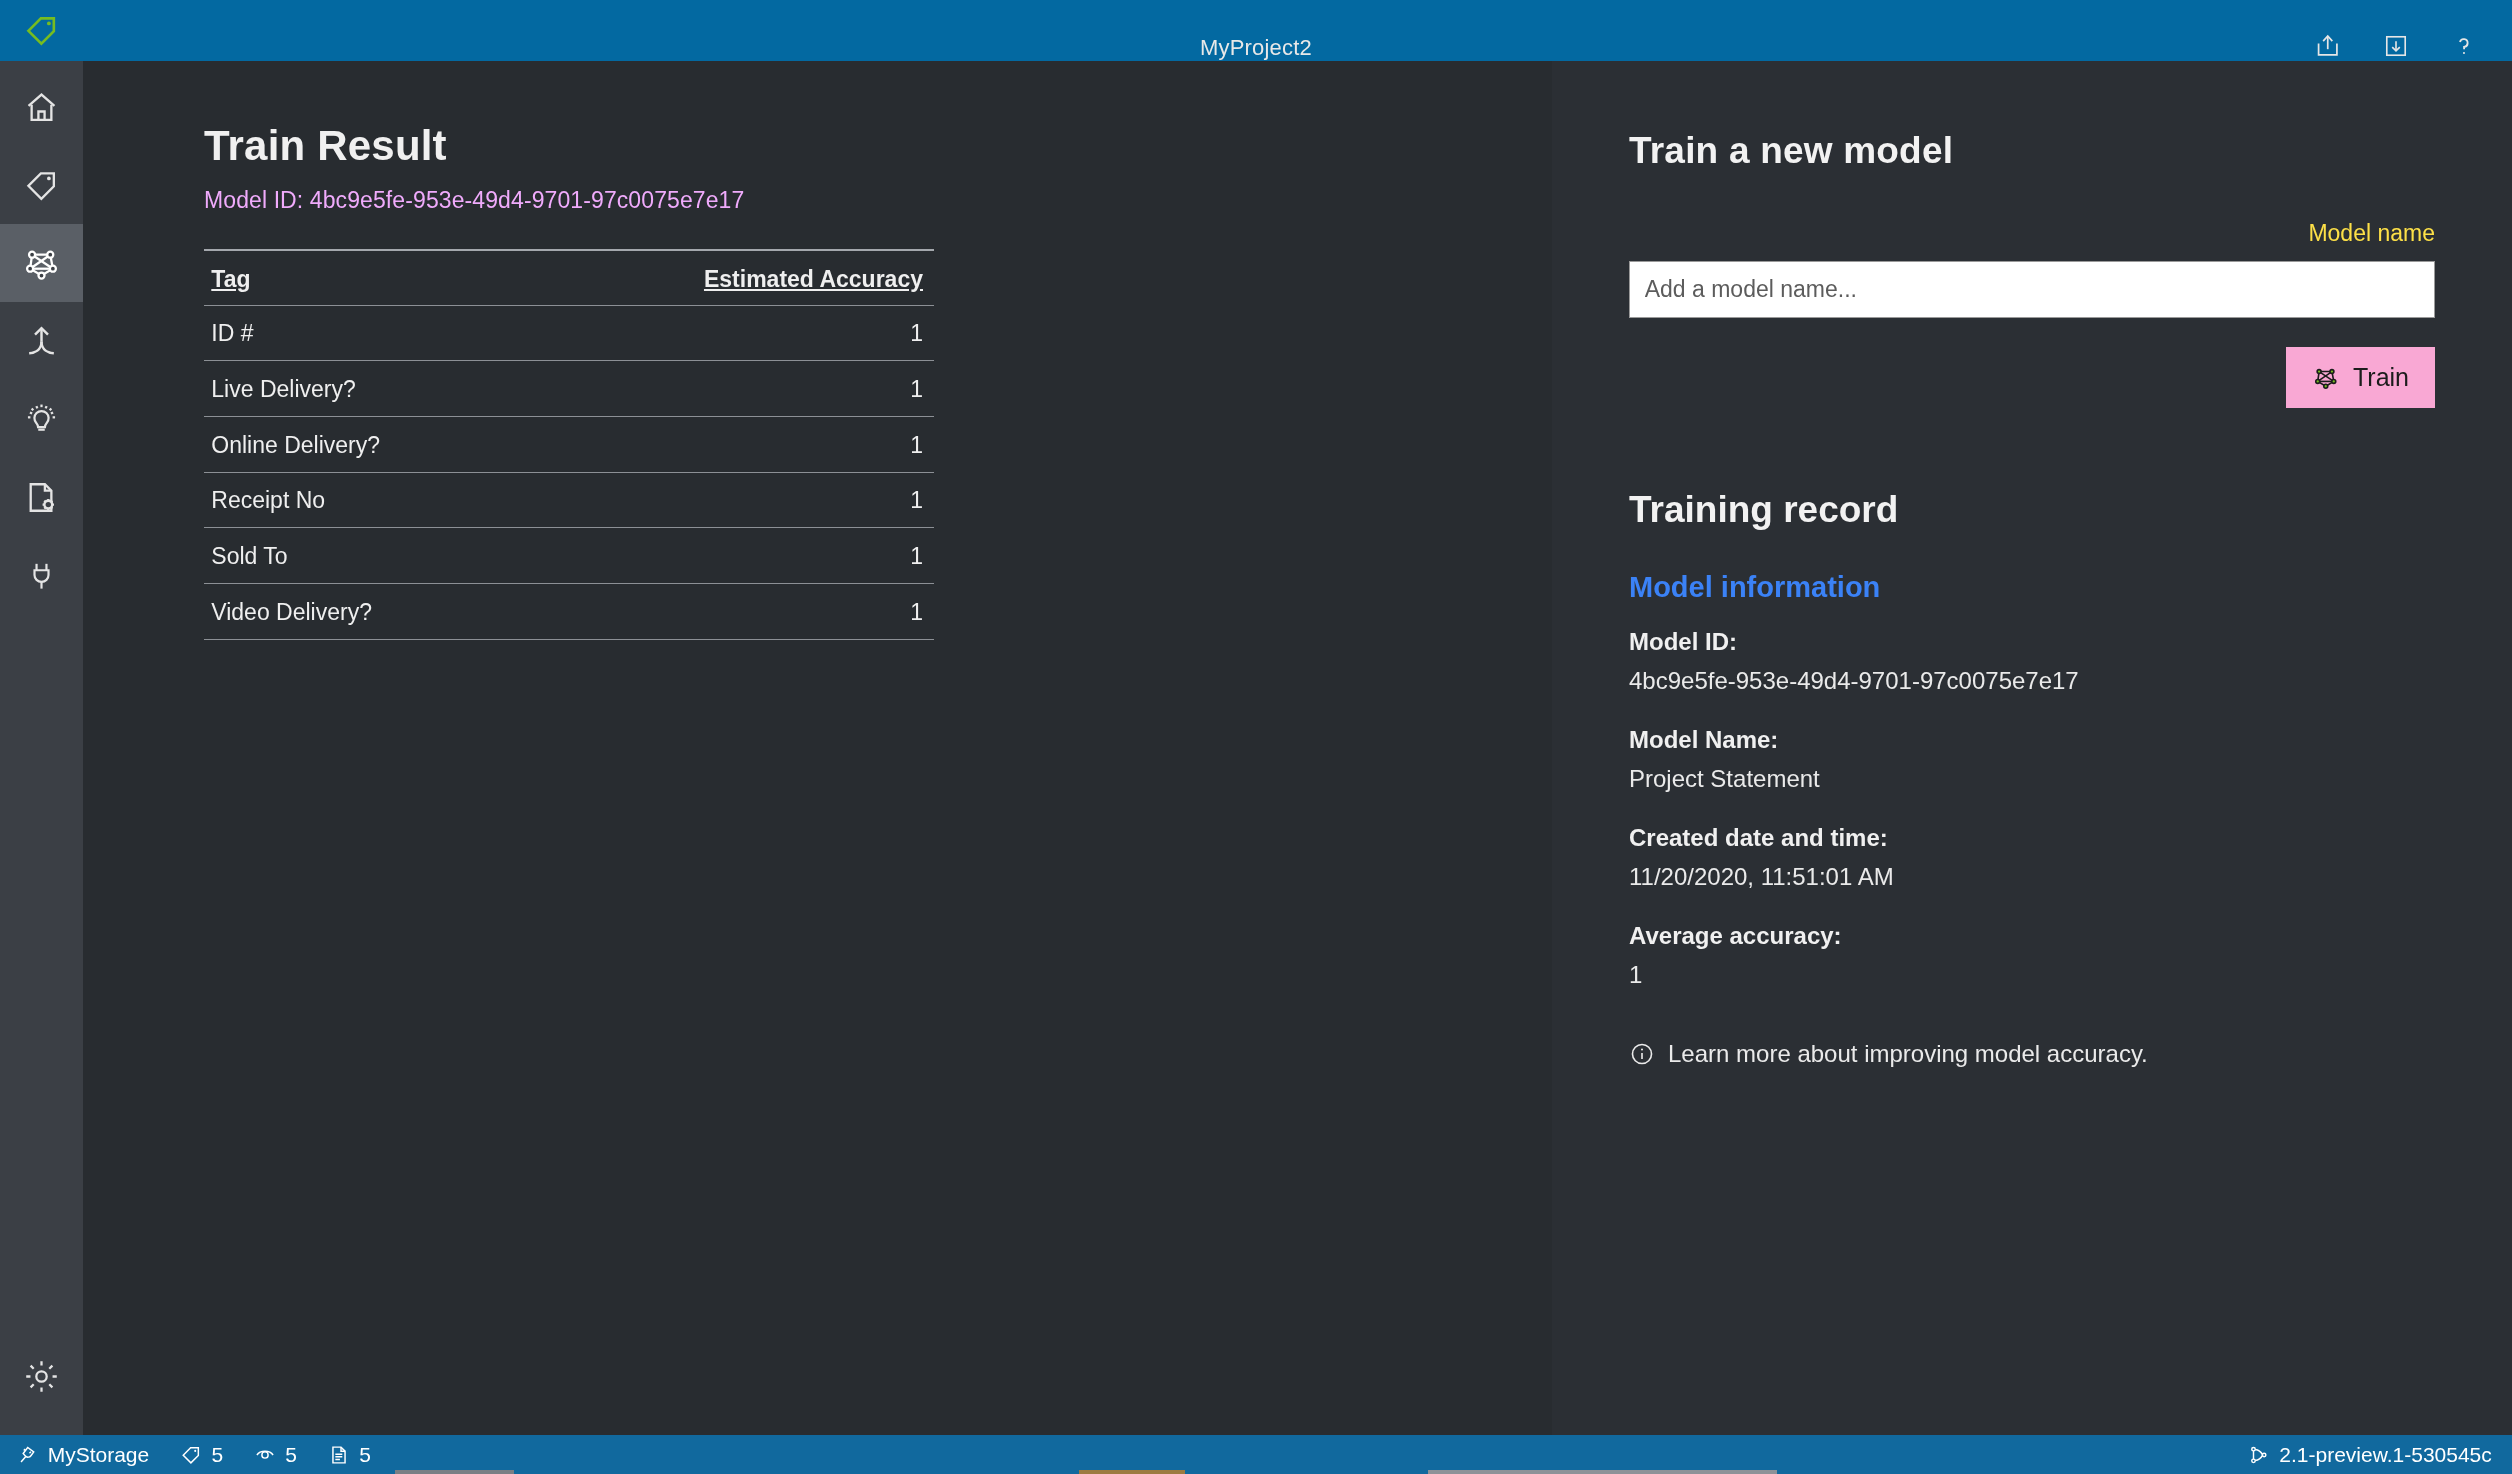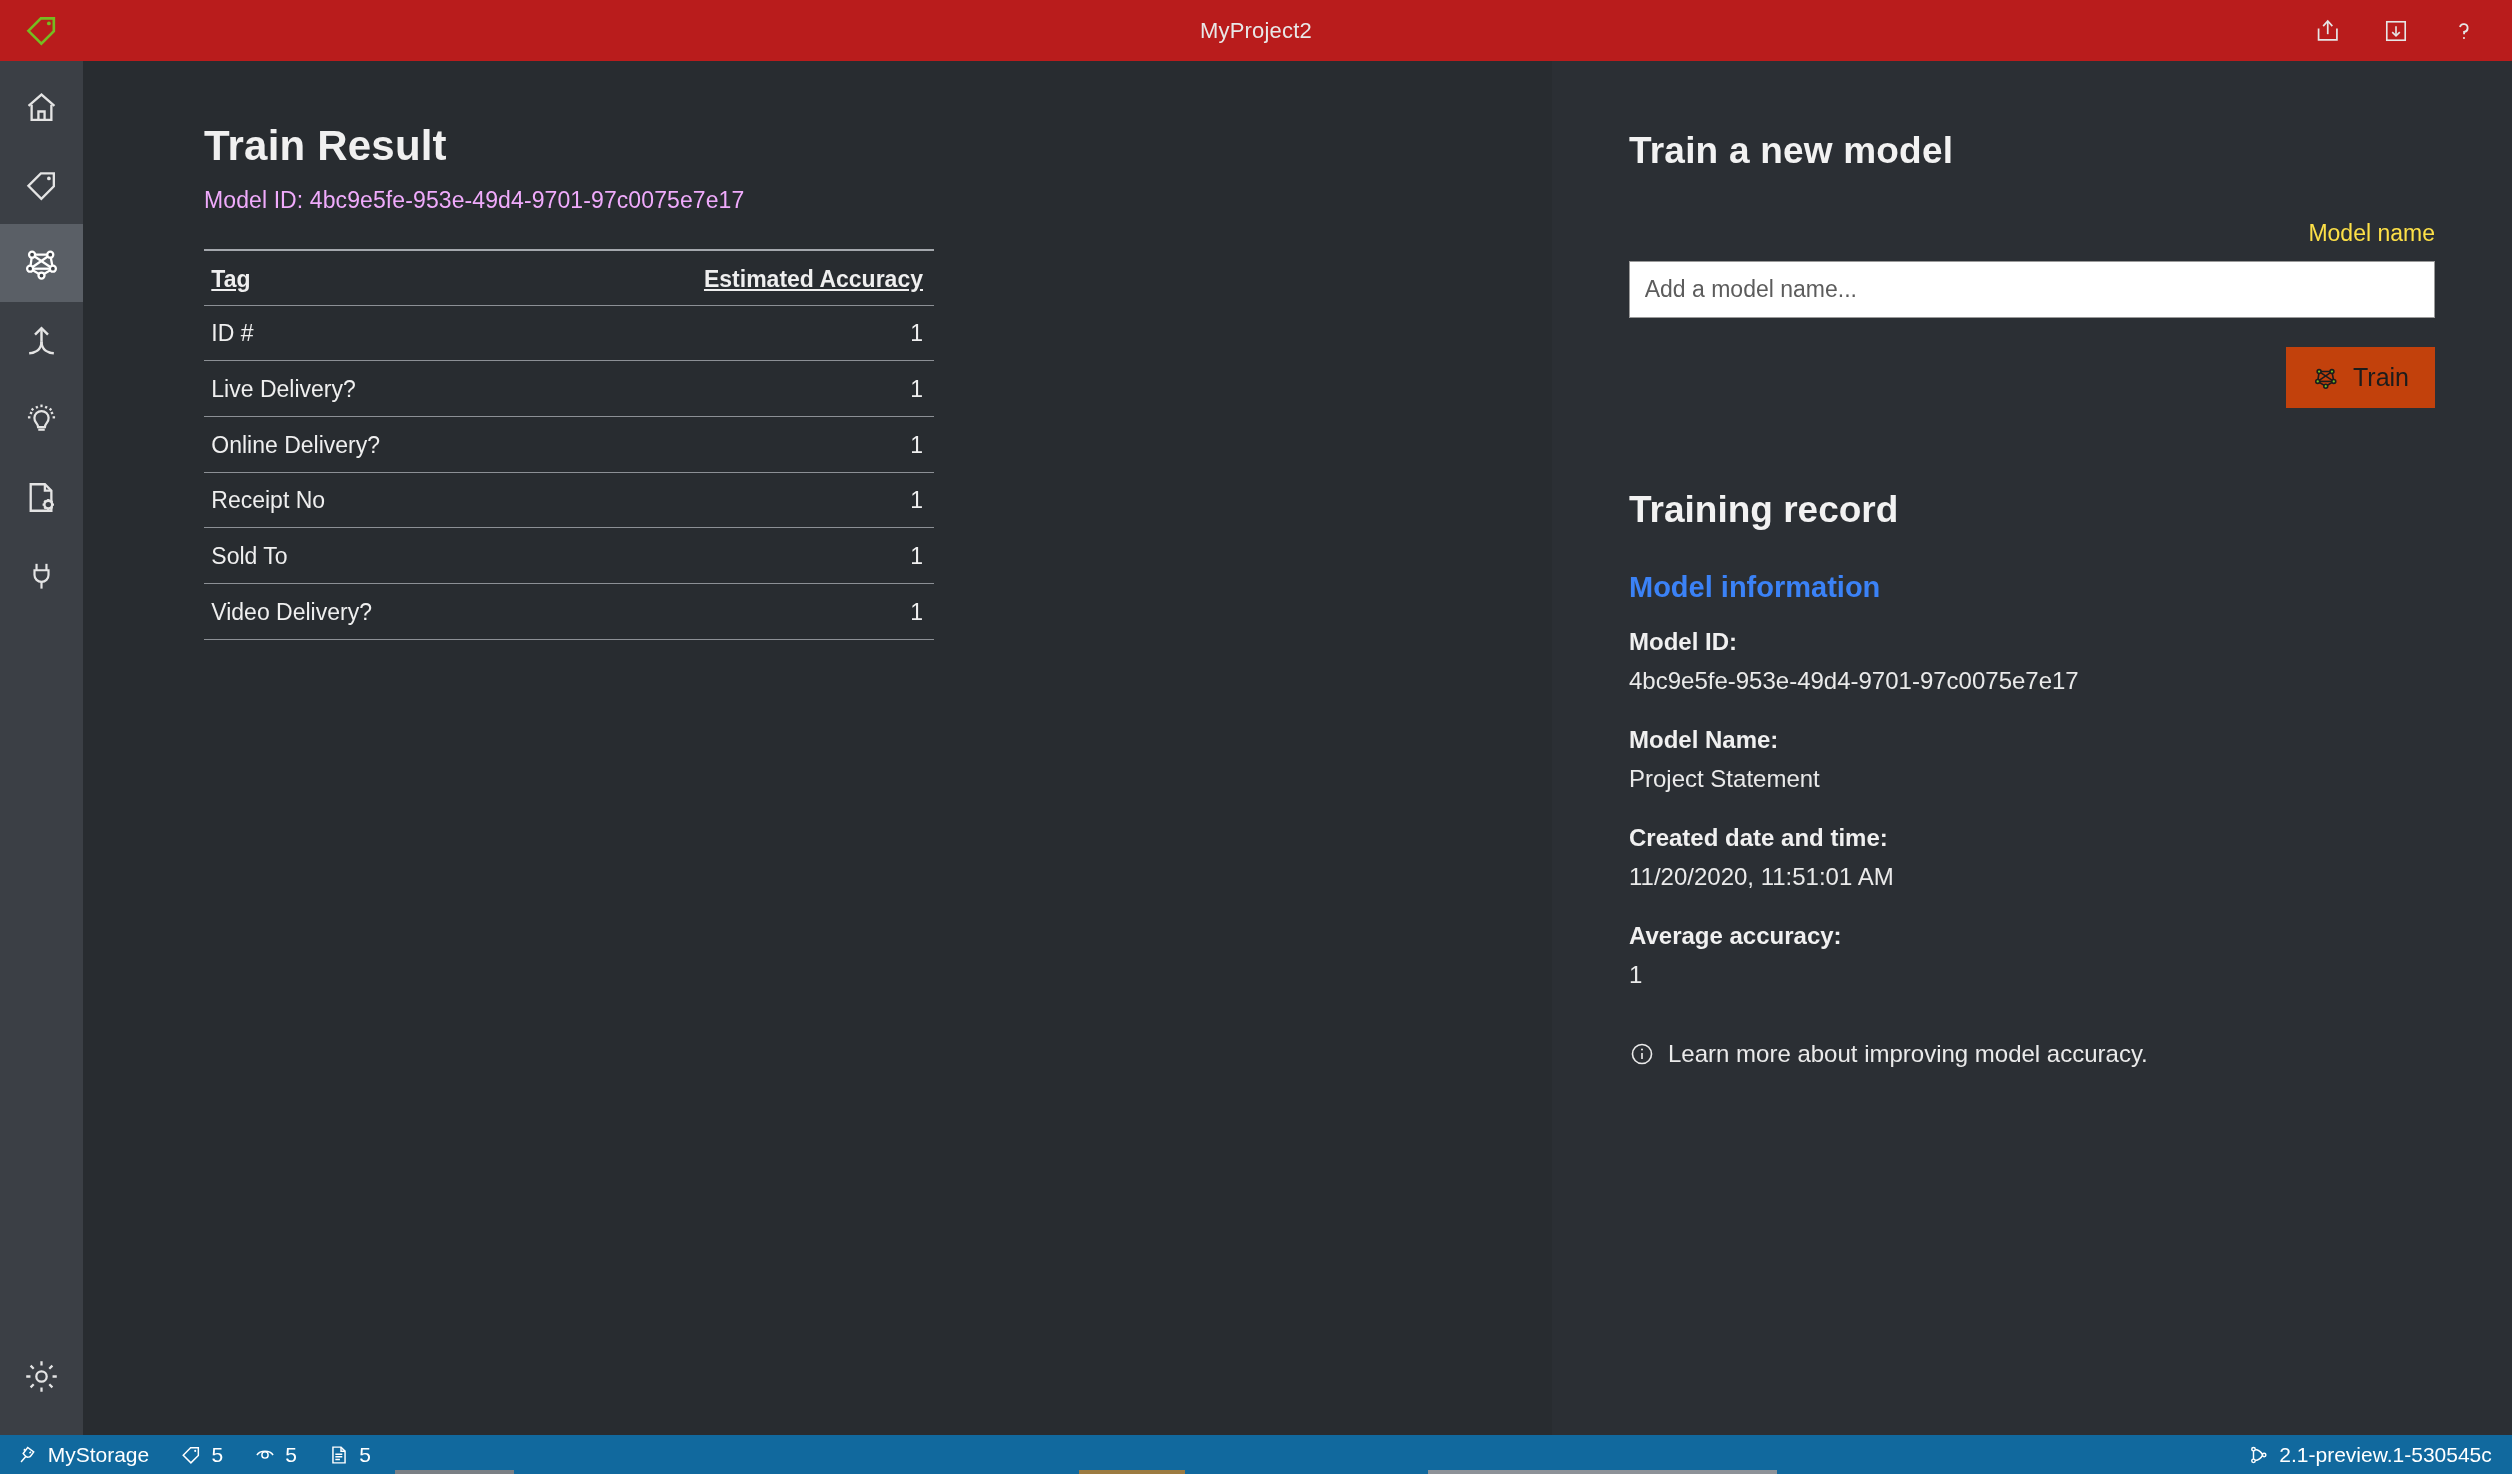--- a/index.html
+++ b/index.html
@@ -7,22 +7,22 @@
     width: 2512px; height: 1475px;
     background: #282c30;
     font-family: "Liberation Sans", sans-serif;
     overflow: hidden;
   }
   .app { position: relative; width: 2512px; height: 1475px; display: flex; flex-direction: column; }
 
   
   .titlebar {
     height: 61px; flex: 0 0 61px;
-    background: #b91c1c;
-    display: flex; align-items: center;
+    background: #0369a1;
+    display: flex; align-items: flex-end;
     position: relative;
   }
   .titlebar-logo {
     width: 83px; height: 61px;
     display: flex; align-items: center; justify-content: center;
   }
   .titlebar-title {
     position: absolute; left: 0; right: 0; text-align: center;
     color: #e8e8e8; font-size: 22px; letter-spacing: 0.2px;
     pointer-events: none;
@@ -94,21 +94,21 @@
   .rp-label { color: #fde047; font-size: 23px; margin-top: 48px; text-align: right; }
   .model-name-input {
     display: block; width: 100%; height: 57px; margin-top: 13.8px;
     background: #ffffff; border: 1.8px solid #9a9a9a;
     font-family: "Liberation Sans", sans-serif; font-size: 23px;
     color: #1b1b1b; padding: 0 14.7px;
   }
   .model-name-input::placeholder { color: #5c5c5c; }
   .train-row { display: flex; justify-content: flex-end; margin-top: 29px; }
   .train-button {
-    background: #c2410c; border: none; color: #1c1c1c;
+    background: #f9a8d4; border: none; color: #1c1c1c;
     font-family: "Liberation Sans", sans-serif; font-size: 25px;
     height: 61px; padding: 0 26px; display: flex; align-items: center; gap: 13px;
     cursor: pointer;
   }
   .rp-h2 { color: #f2f2f2; font-size: 37px; font-weight: bold; margin-top: 81px; }
   .rp-h3 { color: #3b82f6; font-size: 29px; font-weight: bold; margin-top: 40px; }
   .rp-field-label { color: #f0f0f0; font-size: 24px; font-weight: bold; margin-top: 31px; }
   .rp-field-value { color: #eaeaea; font-size: 24px; margin-top: 11px; }
   .rp-note { display: flex; align-items: center; gap: 13px; margin-top: 51px; color: #eaeaea; font-size: 24px; }
 

